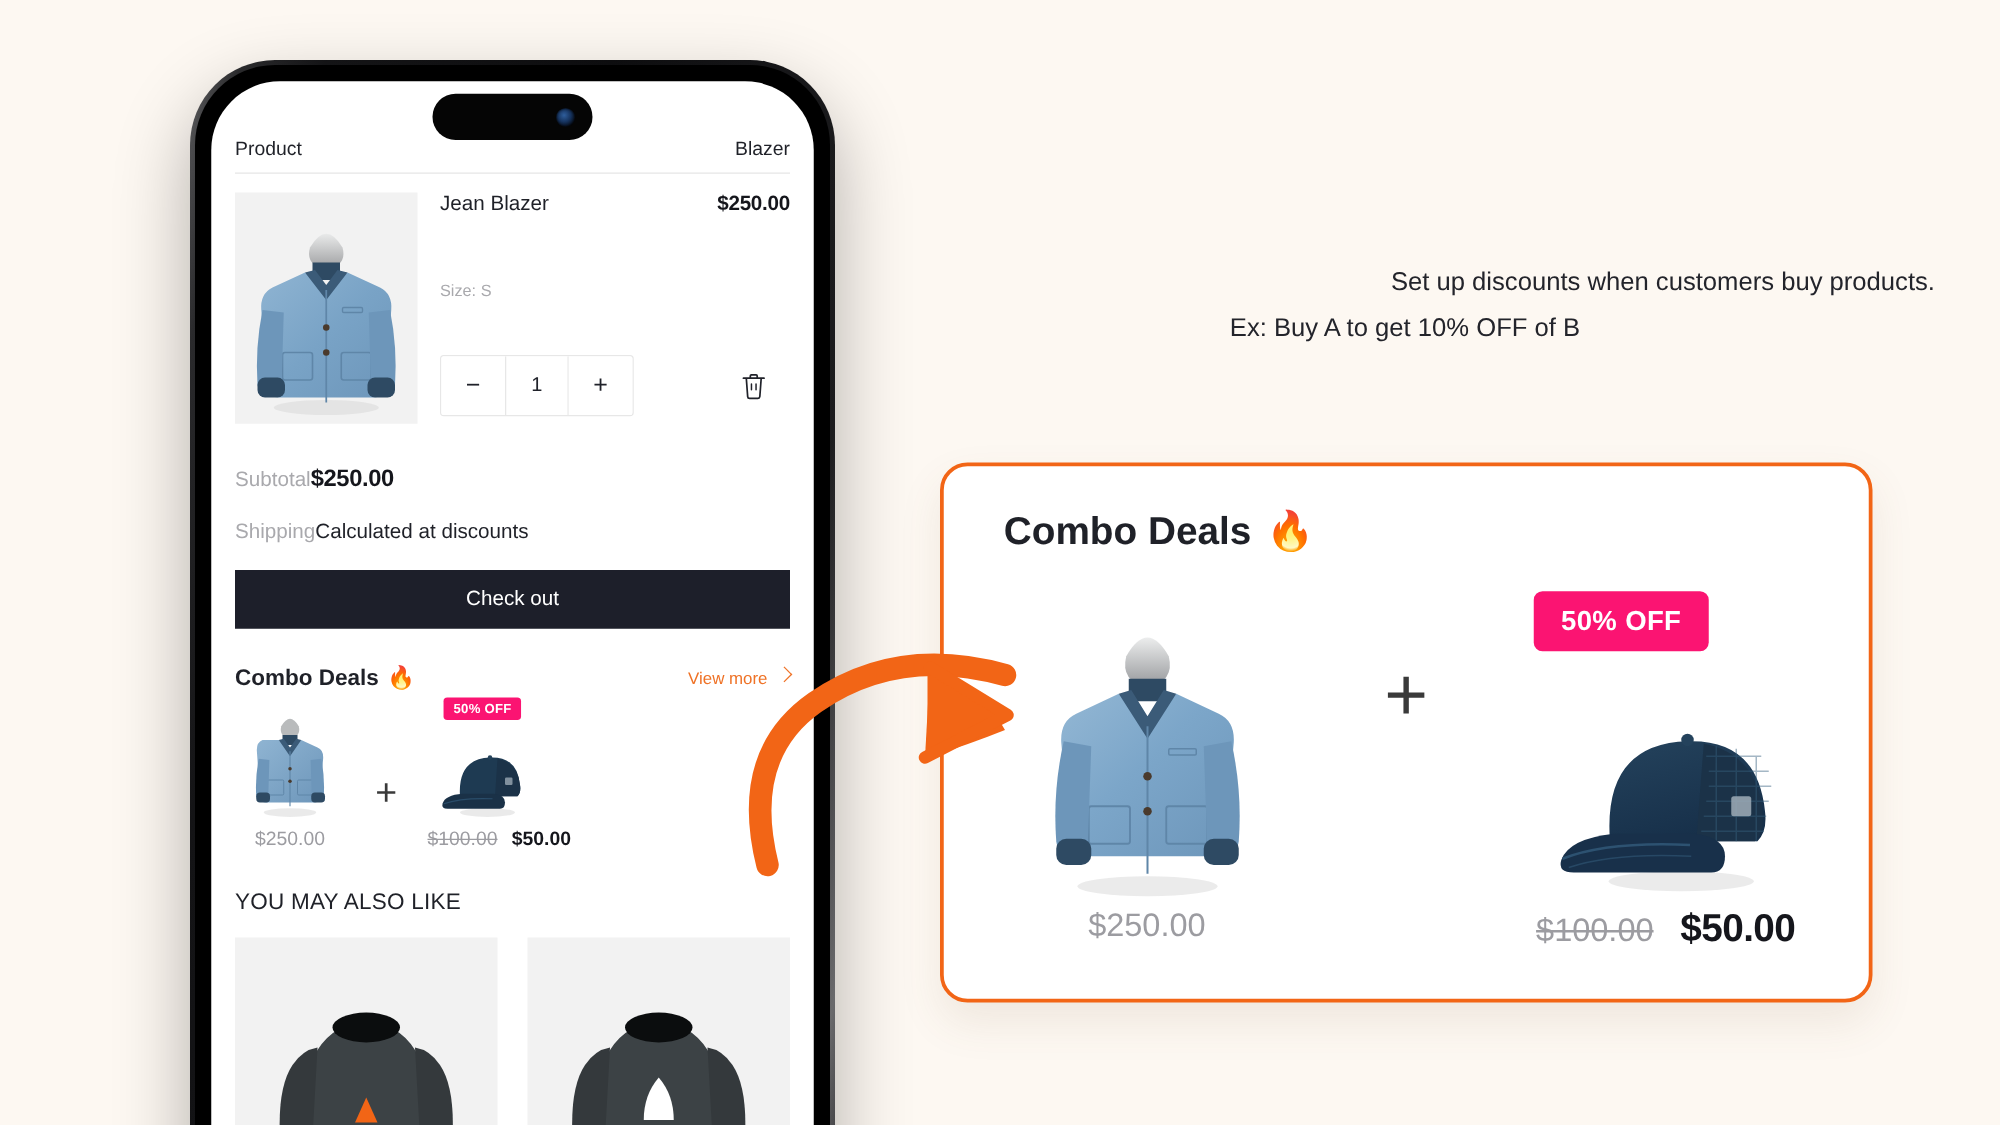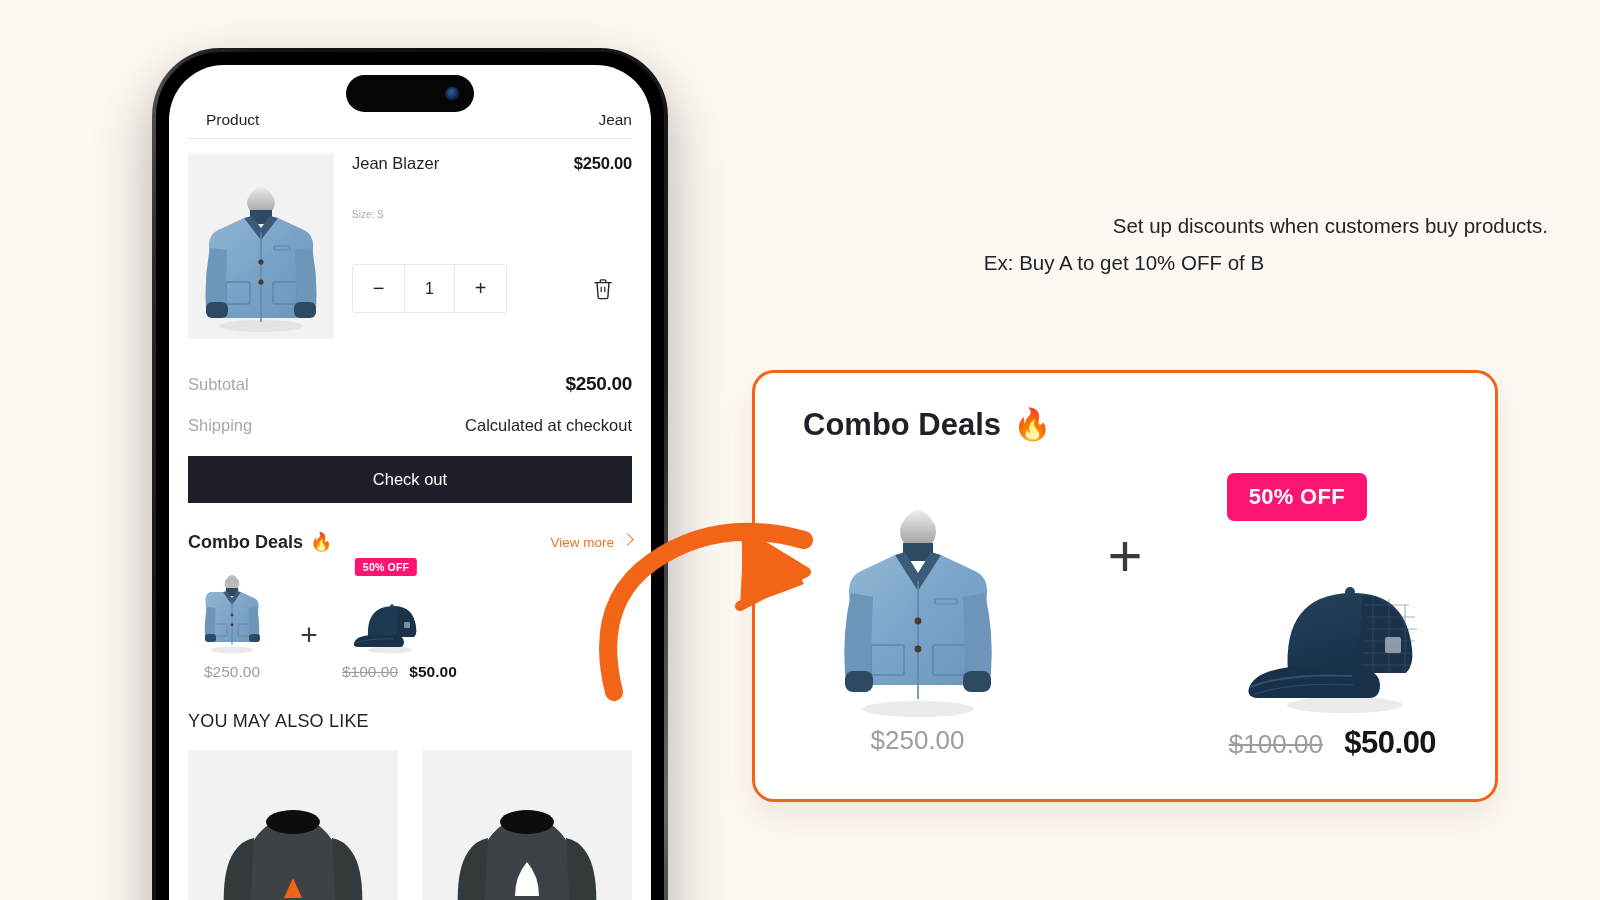--- a/index.html
+++ b/index.html
@@ -47,46 +47,46 @@
   }
 
   .screen-inner{ position:absolute; inset:0; padding:0 19px; }
 
   
   .cart-head{
     display:flex; justify-content:space-between; align-items:flex-end;
     padding-top:46px; padding-bottom:9px;
     border-bottom:1px solid #e6e6e6;
   }
-  .cart-head span{ font-size:15.5px; color:#1f2128;margin-left:18px; }
+  .cart-head span{ font-size:15.5px; color:#1f2128; }
 
   
   .line-item{ display:flex; gap:18px; padding-top:15px; }
   .li-thumb{
     width:146px; height:185px; background:#f2f2f2;
     flex:0 0 146px; position:relative; overflow:hidden;
   }
   .li-body{ flex:1; position:relative; }
   .li-top{ display:flex; justify-content:space-between; align-items:flex-start; }
   .li-title{ font-size:16.5px; color:#1f2128; }
   .li-price{ font-size:16.5px; font-weight:bold; color:#15161c; letter-spacing:-.2px; }
-  .li-variant{ margin-top:36px; font-size:10px; color:#a9a9ad; }
+  .li-variant{ margin-top:52px; font-size:13px; color:#a9a9ad; }
 
   .qty-row{ display:flex; align-items:center; justify-content:space-between; margin-top:44px; }
   .stepper{ display:flex; border:1px solid #e7e7e7; border-radius:3px; overflow:hidden; }
   .stepper > div{
     width:51px; height:47px; display:flex; align-items:center; justify-content:center;
     font-size:20px; color:#20222a; background:#fff;
   }
   .stepper .qty-val{ border-left:1px solid #e7e7e7; border-right:1px solid #e7e7e7; font-size:16px; }
   .trash-btn{ width:26px; height:30px; margin-right:16px; display:flex; align-items:center; justify-content:center; }
 
   
   .totals{ margin-top:34px; }
-  .tot-row{ display:flex; justify-content:space-between; align-items:baseline; margin-bottom:21px; }
+  .tot-row{ display:flex; justify-content:flex-start; align-items:baseline; margin-bottom:21px; }
   .tot-label{ font-size:16.5px; color:#a9a9ad; }
   .tot-val-strong{ font-size:19px; font-weight:bold; color:#15161c; letter-spacing:-.3px; }
   .tot-val{ font-size:16.5px; color:#1f2128; }
 
   .checkout-btn{
     width:100%; height:47px; background:#1d1f2a; color:#fff;
     display:flex; align-items:center; justify-content:center;
     font-size:16.5px; border:0; margin-top:4px; cursor:pointer;
   }
 
@@ -159,21 +159,21 @@
       <div class="phone-screen">
 
         <div class="dynamic-island">
           <div class="island-cam"></div>
         </div>
 
         <div class="screen-inner">
 
           <div class="cart-head">
             <span>Product</span>
-            <span>Jean</span>
+            <span>Blazer</span>
           </div>
 
           <div class="line-item">
             <div class="li-thumb">
               <svg viewBox="0 0 146 185" width="146" height="185">
                 <defs>
                   <linearGradient id="dnm1" x1="0" y1="0" x2="1" y2="1">
                     <stop offset="0%" stop-color="#8fb4d2"></stop>
                       <stop offset="50%" stop-color="#79a3c6"></stop>
                       <stop offset="100%" stop-color="#6d96ba"></stop>
@@ -224,21 +224,21 @@
             </div>
           </div>
 
           <div class="totals">
             <div class="tot-row">
               <span class="tot-label">Subtotal</span>
               <span class="tot-val-strong">$250.00</span>
             </div>
             <div class="tot-row">
               <span class="tot-label">Shipping</span>
-              <span class="tot-val">Calculated at checkout</span>
+              <span class="tot-val">Calculated at discounts</span>
             </div>
           </div>
 
           <button class="checkout-btn">Check out</button>
 
           <div class="combo-head">
             <div class="combo-title">
               <span>Combo Deals</span>
               <span>🔥</span>
             </div>

